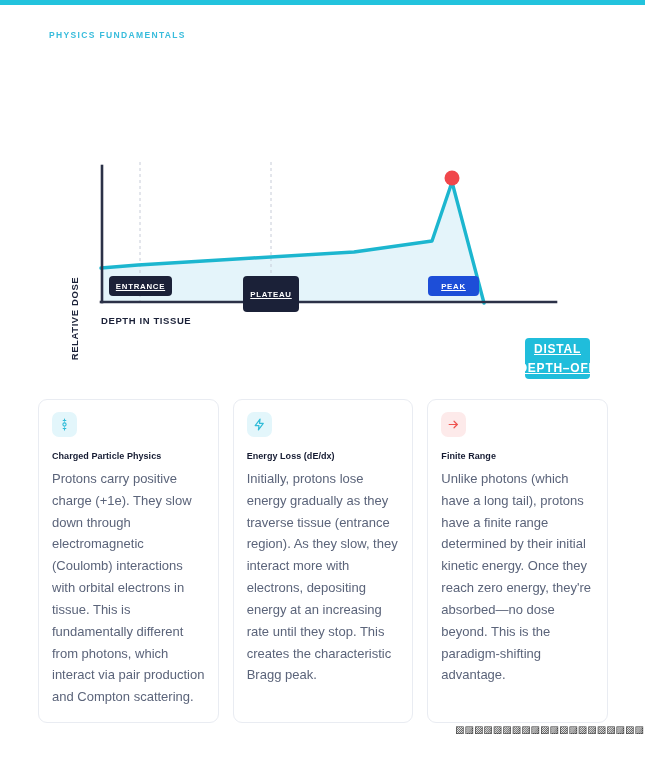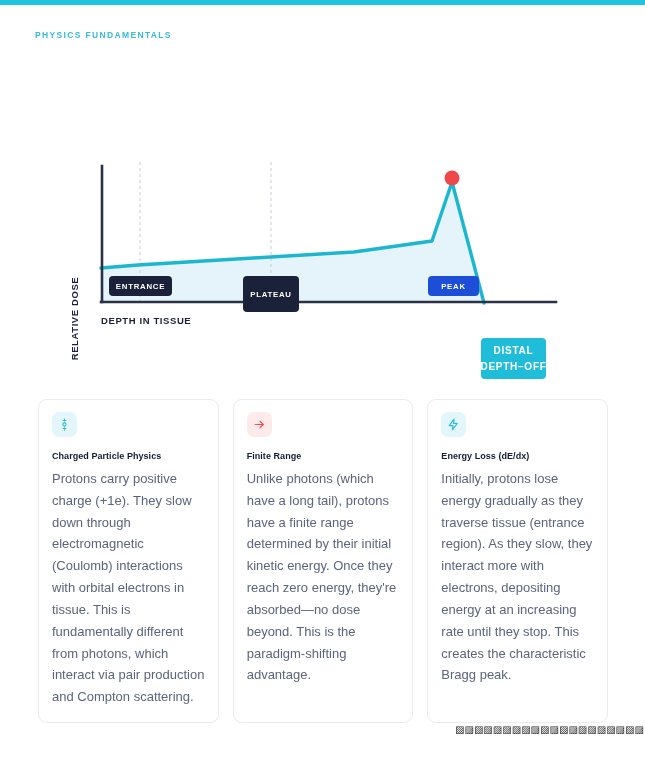--- a/index.html
+++ b/index.html
@@ -30,21 +30,21 @@
     position: absolute;
     top: 30px;
     left: 33px;
     width: 580px;
   }
   .eyebrow {
     font-size: 8.5px;
     font-weight: bold;
     letter-spacing: 1.35px;
     color: #38bcdc;
-    margin: 0 0 11px 2px;
+    margin: 0 0 11px 16px;
   }
   .page-title {
     font-size: 29px;
     font-weight: bold;
     letter-spacing: -0.6px;
     color: #151b32;
     margin: 0;
     line-height: 1.05;
   }
 
@@ -92,28 +92,30 @@
     border-radius: 4px;
     font-size: 7.8px;
     font-weight: bold;
     letter-spacing: 0.75px;
     color: #ffffff;
     text-align: center;
     white-space: nowrap;
     display: flex;
     align-items: center;
     justify-content: center;
+    text-decoration: underline;
   }
   .badge-dark { background: #1b2138; }
   .badge-peak { background: #1d4ed8; }
   .badge-distal {
     background: #20bddb;
     line-height: 1.55;
     flex-direction: column;
-    font-size: 10px;
+    font-size: 12px;
+    margin-left: 44px;
   }
   #badge-entrance { left: 109px; top: 146px; width: 63px; height: 20px; }
   #badge-plateau  { left: 243px; top: 146px; width: 56px; height: 36px; }
   #badge-peak     { left: 428px; top: 146px; width: 51px; height: 20px; }
   #badge-distal   { left: 481px; top: 208px; width: 65px; height: 41px; }
 
   
   .cards {
     position: absolute;
     top: 399px;
@@ -213,35 +215,35 @@
         <circle cx="12" cy="12" r="3"></circle>
         <path d="M12 2v3M12 19v3M12 7.5v0M12 16.5v0"></path>
         <path d="M9.5 4.5h5M9.5 19.5h5"></path>
       </svg>
     </div>
     <p class="card-title">Charged Particle Physics</p>
     <p class="card-body">Protons carry positive charge (+1e). They slow down through electromagnetic (Coulomb) interactions with orbital electrons in tissue. This is fundamentally different from photons, which interact via pair production and Compton scattering.</p>
   </div>
 
   <div class="card">
+    <div class="card-icon icon-teal">
+      <svg width="13" height="13" viewBox="0 0 24 24" fill="none" stroke="#31bcd8" stroke-width="2.2" stroke-linecap="round" stroke-linejoin="round">
+        <polyline points="13 2 4 14 11 14 10 22 19 10 12 10 13 2"></polyline>
+      </svg>
+    </div>
+    <p class="card-title">Energy Loss (dE/dx)</p>
+    <p class="card-body">Initially, protons lose energy gradually as they traverse tissue (entrance region). As they slow, they interact more with electrons, depositing energy at an increasing rate until they stop. This creates the characteristic Bragg peak.</p>
+  </div>
+
+  <div class="card">
     <div class="card-icon icon-pink">
       <svg width="13" height="13" viewBox="0 0 24 24" fill="none" stroke="#ef5350" stroke-width="2.2" stroke-linecap="round" stroke-linejoin="round">
         <line x1="4" y1="12" x2="19" y2="12"></line>
         <polyline points="13 6 19 12 13 18"></polyline>
       </svg>
     </div>
     <p class="card-title">Finite Range</p>
     <p class="card-body">Unlike photons (which have a long tail), protons have a finite range determined by their initial kinetic energy. Once they reach zero energy, they're absorbed—no dose beyond. This is the paradigm-shifting advantage.</p>
   </div>
 
-  <div class="card">
-    <div class="card-icon icon-teal">
-      <svg width="13" height="13" viewBox="0 0 24 24" fill="none" stroke="#31bcd8" stroke-width="2.2" stroke-linecap="round" stroke-linejoin="round">
-        <polyline points="13 2 4 14 11 14 10 22 19 10 12 10 13 2"></polyline>
-      </svg>
-    </div>
-    <p class="card-title">Energy Loss (dE/dx)</p>
-    <p class="card-body">Initially, protons lose energy gradually as they traverse tissue (entrance region). As they slow, they interact more with electrons, depositing energy at an increasing rate until they stop. This creates the characteristic Bragg peak.</p>
-  </div>
-
 </div>
 
 <div class="footer-strip">▨▨▨▨▨▨▨▨▨▨▨▨▨▨▨▨▨▨▨▨▨▨▨▨</div>
 
 </body></html>

